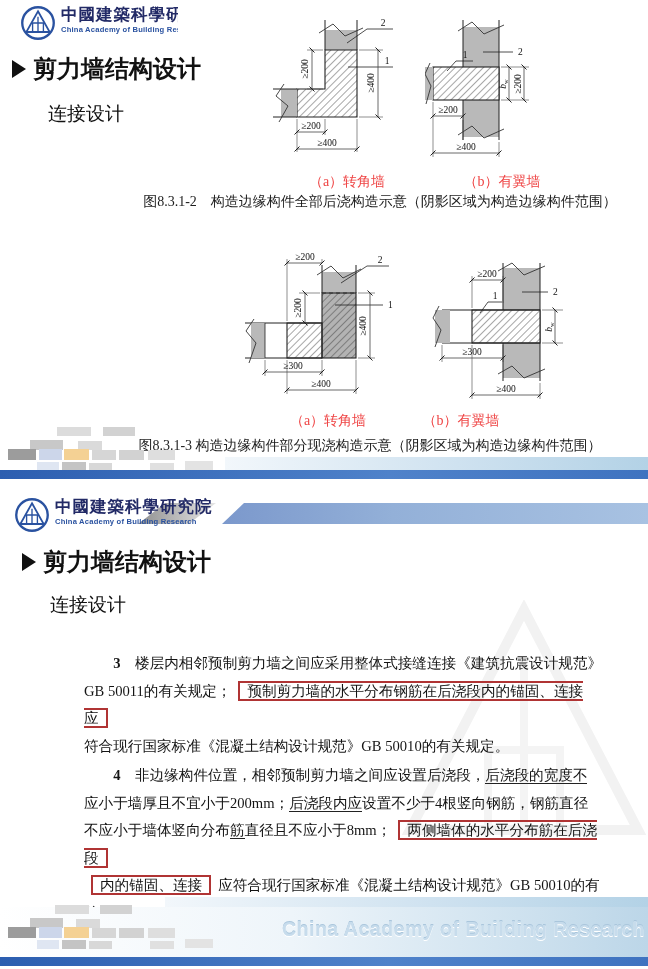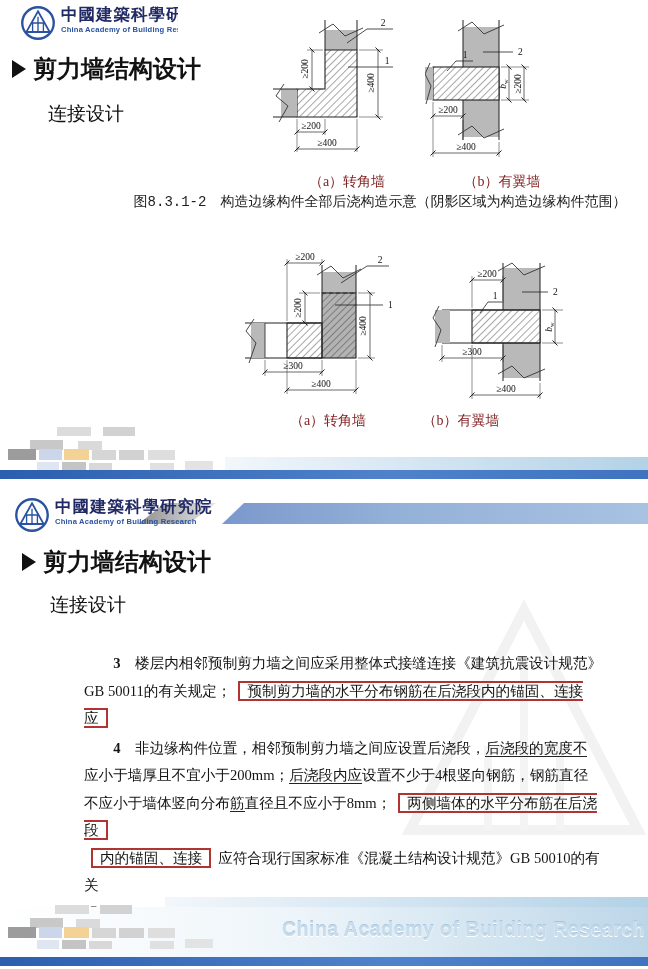--- a/index.html
+++ b/index.html
@@ -14,21 +14,21 @@
   .logo-en{font-weight:bold;font-size:7.6px;color:#2a52a0;letter-spacing:.2px;
            font-family:"Liberation Sans",sans-serif;}
   .clip{overflow:hidden;}
   
   .slide-title{display:flex;align-items:center;gap:7px;font-family:"Liberation Sans","DejaVu Sans",sans-serif;
                font-weight:bold;font-size:24px;color:#111;}
   .tri{width:0;height:0;border-left:14px solid #111;border-top:9px solid transparent;
        border-bottom:9px solid transparent;}
   .subtitle{font-family:"Liberation Sans",sans-serif;font-size:19px;color:#111;}
   
-  .figlabel{font-size:14px;text-align:center;color:#7f1d1d;}
+  .figlabel{font-size:14px;text-align:center;color:#ef4444;}
   .figcap{font-size:14px;text-align:center;color:#1c1c1c;}
   
   .body-text{width:522px;font-size:14.6px;line-height:27.5px;text-align:left;color:#141414;}
   .body-text p{margin:0;}
   .b{font-weight:bold;}
   .u{border-bottom:1.4px solid #222;}
   .redbox{border:2px solid #b03434;padding:0 7px;margin:0 7px;}
   
   .bar-blue{background:linear-gradient(90deg,#2c5eb0,#4f82ca 60%,#3f73c0);}
   .strip-light{background:linear-gradient(90deg,#f2f7fb,#cfe2f0 55%,#b3d2e6);}
@@ -156,21 +156,21 @@
       <line x1="38" y1="135" x2="38" y2="115" stroke="#444" stroke-width="0.6"></line>
       <line x1="74" y1="137" x2="74" y2="152" stroke="#444" stroke-width="0.6"></line>
       <line x1="8" y1="111" x2="38" y2="111" stroke="#444" stroke-width="0.8" marker-start="url(#tkB)" marker-end="url(#tkB)"></line>
       <text x="23" y="108" text-anchor="middle">≥200</text>
       <line x1="8" y1="148" x2="74" y2="148" stroke="#444" stroke-width="0.8" marker-start="url(#tkB)" marker-end="url(#tkB)"></line>
       <text x="41" y="145" text-anchor="middle">≥400</text>
     </svg>
 
     <div class="figlabel abs" style="left:272px;top:173px;width:150px;">（a）转角墙</div>
     <div class="figlabel abs" style="left:427px;top:173px;width:150px;">（b）有翼墙</div>
-    <div class="figcap abs" style="left:120px;top:193px;width:520px;font-family:Liberation Mono, monospace;">图8.3.1-2　构造边缘构件全部后浇构造示意（阴影区域为构造边缘构件范围）</div>
+    <div class="figcap abs" style="left:120px;top:193px;width:520px;">图8.3.1-2　构造边缘构件全部后浇构造示意（阴影区域为构造边缘构件范围）</div>
 
     <svg class="abs" style="left:195px;top:245px;" width="200" height="165" viewBox="0 0 200 165">
       <defs>
         <pattern id="hC" patternUnits="userSpaceOnUse" width="5" height="5" patternTransform="rotate(45)">
           <line x1="0" y1="0" x2="0" y2="5" stroke="#3c3c3c" stroke-width="0.9"></line>
         </pattern>
         <marker id="tkC" markerWidth="8" markerHeight="8" refX="0" refY="0" orient="auto" markerUnits="userSpaceOnUse" viewBox="-4 -4 8 8">
           <path d="M-2.5,2.5 L2.5,-2.5" stroke="#222" stroke-width="1"></path>
         </marker>
       </defs>
@@ -269,20 +269,21 @@
       <line x1="42" y1="95" x2="42" y2="149" stroke="#444" stroke-width="0.6"></line>
       <line x1="110" y1="133" x2="110" y2="149" stroke="#444" stroke-width="0.6"></line>
       <line x1="12" y1="108" x2="73" y2="108" stroke="#444" stroke-width="0.8" marker-start="url(#tkD)" marker-end="url(#tkD)"></line>
       <text x="42" y="105" text-anchor="middle">≥300</text>
       <line x1="42" y1="145" x2="110" y2="145" stroke="#444" stroke-width="0.8" marker-start="url(#tkD)" marker-end="url(#tkD)"></line>
       <text x="76" y="142" text-anchor="middle">≥400</text>
     </svg>
 
     <div class="figlabel abs" style="left:253px;top:412px;width:150px;">（a）转角墙</div>
     <div class="figlabel abs" style="left:386px;top:412px;width:150px;">（b）有翼墙</div>
+    <div class="figcap abs" style="left:110px;top:437px;width:520px;">图8.3.1-3 构造边缘构件部分现浇构造示意（阴影区域为构造边缘构件范围）</div>
 
     <div>
       <div class="m" style="left:57px;top:427px;width:34px;height:9px;background:#dcdcdc"></div>
       <div class="m" style="left:103px;top:427px;width:32px;height:9px;background:#d2d2d2"></div>
       <div class="m" style="left:30px;top:440px;width:33px;height:10px;background:#c8c8c8"></div>
       <div class="m" style="left:78px;top:441px;width:24px;height:9px;background:#dadada"></div>
       <div class="m" style="left:8px;top:449px;width:28px;height:11px;background:#9c9c9c"></div>
       <div class="m" style="left:39px;top:449px;width:23px;height:11px;background:#ccd6ea"></div>
       <div class="m" style="left:64px;top:449px;width:25px;height:11px;background:#f4d194"></div>
       <div class="m" style="left:92px;top:450px;width:24px;height:10px;background:#d6d6d6"></div>
@@ -320,21 +321,21 @@
       </div>
     </div>
 
     <div class="slide-title abs" style="left:22px;top:56px;">
       <span class="tri"></span>
       <span>剪力墙结构设计</span>
     </div>
     <div class="subtitle abs" style="left:50px;top:102px;">连接设计</div>
 
     <div class="body-text abs" style="left:84px;top:150px;">
-      <p style="margin-top:10px;"><span>　　</span><span class="b">3</span><span>　楼层内相邻预制剪力墙之间应采用整体式接缝连接《建筑抗震设计规范》</span><br><span>GB 50011的有关规定；</span><span class="redbox">预制剪力墙的水平分布钢筋在后浇段内的锚固、连接应</span><br></p>
+      <p style="margin-top:10px;"><span>　　</span><span class="b">3</span><span>　楼层内相邻预制剪力墙之间应采用整体式接缝连接《建筑抗震设计规范》</span><br><span>GB 50011的有关规定；</span><span class="redbox">预制剪力墙的水平分布钢筋在后浇段内的锚固、连接应</span><br><span>符合现行国家标准《混凝土结构设计规范》GB 50010的有关规定。</span></p>
       <p style="margin-top:2px;"><span>　　</span><span class="b">4</span><span>　非边缘构件位置，相邻预制剪力墙之间应设置后浇段，</span><span class="u">后浇段的宽度不</span><br><span>应小于墙厚且不宜小于200mm；</span><span class="u">后浇段内应</span><span>设置不少于4根竖向钢筋，钢筋直径</span><br><span>不应小于墙体竖向分布</span><span class="u">筋</span><span>直径且不应小于8mm；</span><span class="redbox">两侧墙体的水平分布筋在后浇段</span><br><span class="redbox">内的锚固、连接</span><span>应符合现行国家标准《混凝土结构设计规范》GB 50010的有关</span><br><span>规定。</span></p>
     </div>
 
     <div class="strip-light abs" style="left:165px;top:407px;width:483px;height:10px;"></div>
     <div class="abs" style="left:0;top:417px;width:648px;height:50px;
          background:linear-gradient(90deg,#ffffff 0%,#eef5fa 45%,#cfe2ef 80%,#bcd6e8 100%);"></div>
     <div class="wm abs" style="left:282px;top:428px;width:366px;">China Academy of Building Research</div>
     <div>
       <div class="m" style="left:55px;top:415px;width:34px;height:9px;background:#dcdcdc"></div>
       <div class="m" style="left:100px;top:415px;width:32px;height:9px;background:#d2d2d2"></div>

